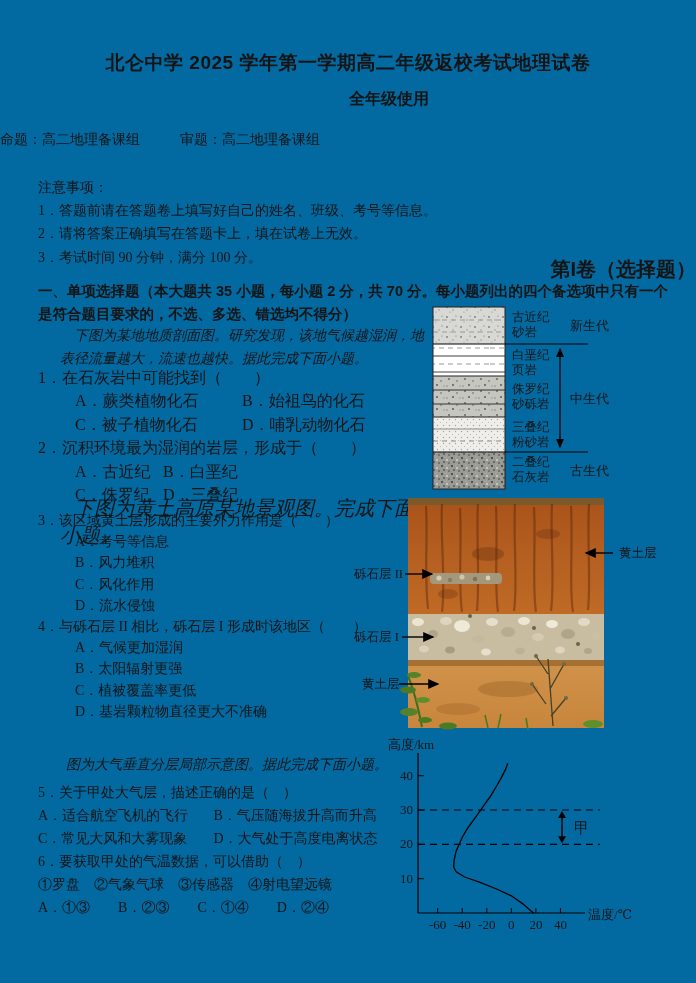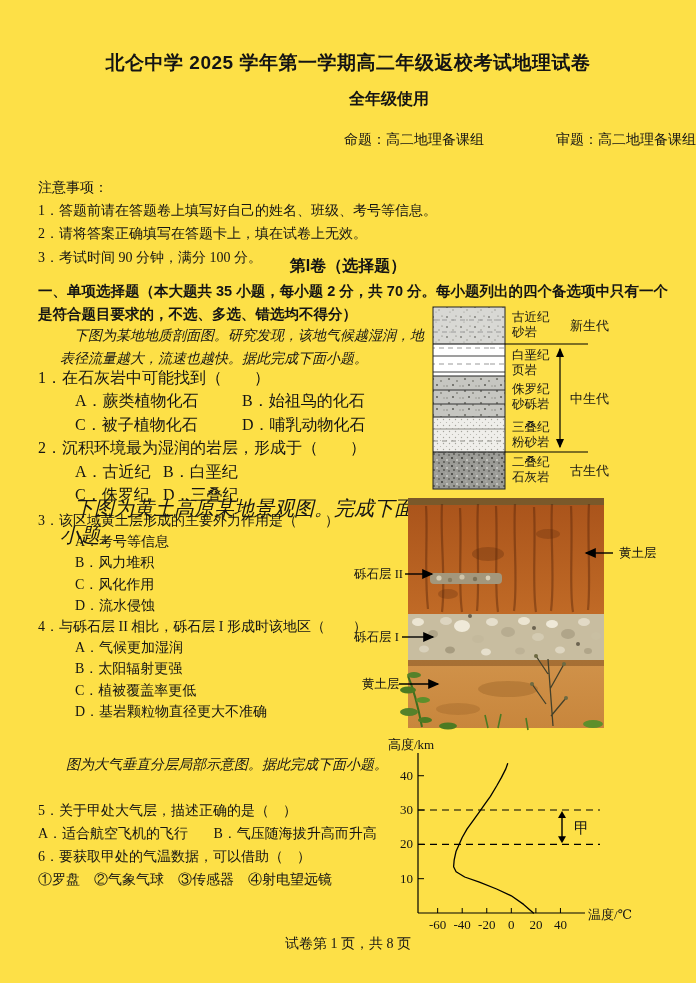--- a/index.html
+++ b/index.html
@@ -1,38 +1,38 @@
 <!DOCTYPE html>
 <html><head>
 <meta charset="utf-8">
 <style>
   html,body{margin:0;padding:0;background:#ffffff;}
-  #page{position:relative;width:696px;height:983px;background:#fde047;
+  #page{position:relative;width:696px;height:983px;background:#0369a1;
         font-family:"Liberation Serif","DejaVu Serif",serif;color:#141414;overflow:hidden;}
   .abs{position:absolute;}
   .sans{font-family:"Liberation Sans","DejaVu Sans",sans-serif;}
   .center{width:100%;text-align:center;}
   #title{top:50px;font-size:19px;font-weight:700;letter-spacing:.5px;}
   #subtitle{top:89px;font-size:16px;font-weight:700;padding-left:41px;}
-  #authors{top:131px;left:0;width:100%;display:flex;justify-content:flex-end;gap:72px;font-size:14px;}
+  #authors{top:131px;left:0;width:100%;display:flex;justify-content:flex-start;gap:40px;font-size:14px;}
   #notes{left:38px;top:176px;font-size:14px;line-height:23.2px;width:620px;}
-  #part1-title{top:256px;font-size:16px;font-weight:700;}
+  #part1-title{top:256px;font-size:20px;font-weight:700;text-align:right;}
   #section-heading{left:38px;top:280px;width:634px;font-size:14.5px;font-weight:700;line-height:22.5px;}
   .kaiti{font-style:italic;}
   #intro1{left:60px;top:325px;width:364px;font-size:14px;line-height:22.5px;text-indent:14px;}
   #q1q2{left:38px;top:366px;font-size:16px;line-height:23.4px;width:400px;}
   #q1q2 .optrow{padding-left:37px;}
   .colA{display:inline-block;width:163px;}
   .colB{display:inline-block;width:84px;}
   .colC{display:inline-block;width:172px;}
   #intro2{left:60px;top:495px;width:364px;font-size:20px;text-indent:14px;}
   #q3q4{left:38px;top:510px;font-size:14px;line-height:21.2px;width:370px;}
   #q3q4 .opt{padding-left:37px;}
   #intro3{left:38px;top:756px;width:370px;font-size:14px;text-indent:28px;}
-  #q5q6{left:38px;top:781px;font-size:14px;line-height:23px;width:360px;margin-top:18px;}
+  #q5q6{left:38px;top:781px;font-size:14px;line-height:23px;width:360px;}
   #footer{top:935px;font-size:14px;}
   svg text{font-family:"Liberation Serif","DejaVu Serif",serif;fill:#141414;}
 </style>
 </head>
 <body>
 
 <div id="page">
 
   <div id="title" class="abs center sans">北仑中学 2025 学年第一学期高二年级返校考试地理试卷</div>
   <div id="subtitle" class="abs center sans">全年级使用</div>
@@ -90,22 +90,27 @@
   </div>
 
   <div id="intro3" class="abs kaiti">图为大气垂直分层局部示意图。据此完成下面小题。</div>
 
   <div id="q5q6" class="abs">
     <div>5．关于甲处大气层，描述正确的是（　）</div>
     <div>
       <span class="colC">A．适合航空飞机的飞行</span>
       <span>B．气压随海拔升高而升高</span>
     </div>
+    <div>
+      <span class="colC">C．常见大风和大雾现象</span>
+      <span>D．大气处于高度电离状态</span>
+    </div>
     <div>6．要获取甲处的气温数据，可以借助（　）</div>
     <div>①罗盘　②气象气球　③传感器　④射电望远镜</div>
+    <div>A．①③　　B．②③　　C．①④　　D．②④</div>
   </div>
 
   <svg class="abs" style="left:430px;top:304px;" width="212" height="192">
     <defs>
       <pattern id="p-sand" width="14" height="10" patternUnits="userSpaceOnUse">
         <rect width="14" height="10" fill="#d8d8d4"></rect>
         <circle cx="3" cy="3" r="0.9" fill="#7a7a74"></circle>
         <circle cx="9" cy="6" r="0.7" fill="#8d8d85"></circle>
         <circle cx="12" cy="2" r="0.6" fill="#6f6f68"></circle>
         <circle cx="6" cy="8" r="0.6" fill="#96968e"></circle>
@@ -308,15 +313,14 @@
       <line x1="33" y1="74.04545454545455" x2="215" y2="74.04545454545455" stroke="#000" stroke-width="1.1" stroke-dasharray="7,5"></line>
       <line x1="177" y1="81.04545454545455" x2="177" y2="101.36363636363637" stroke="#000" stroke-width="1.4"></line>
       <path d="M177,75.04545454545455 l-4,7 l8,0 z" fill="#000"></path>
       <path d="M177,107.36363636363637 l-4,-7 l8,0 z" fill="#000"></path>
       <text x="189" y="97.20454545454547" font-size="15">甲</text>
       <polyline points="148.4,177.0 138.6,168.4 126.3,159.8 111.6,153.0 94.4,146.1 79.7,141.0 71.1,135.8 68.6,130.7 69.2,123.8 71.1,115.2 74.1,108.4 77.2,101.5 82.1,92.9 88.3,84.3 94.4,75.8 99.3,68.9 105.4,60.3 111.6,50.0 116.5,41.4 120.8,32.9 122.6,27.7" fill="none" stroke="#000" stroke-width="1.3" stroke-linejoin="round" stroke-linecap="round"></polyline>
       <text x="3" y="13" font-size="13">高度/km</text>
       <text x="203" y="183" font-size="13">温度/℃</text>
     </svg>
 
-  <div id="footer" class="abs center">试卷第 1 页，共 8 页</div>
 
 </div>
 
 </body></html>

